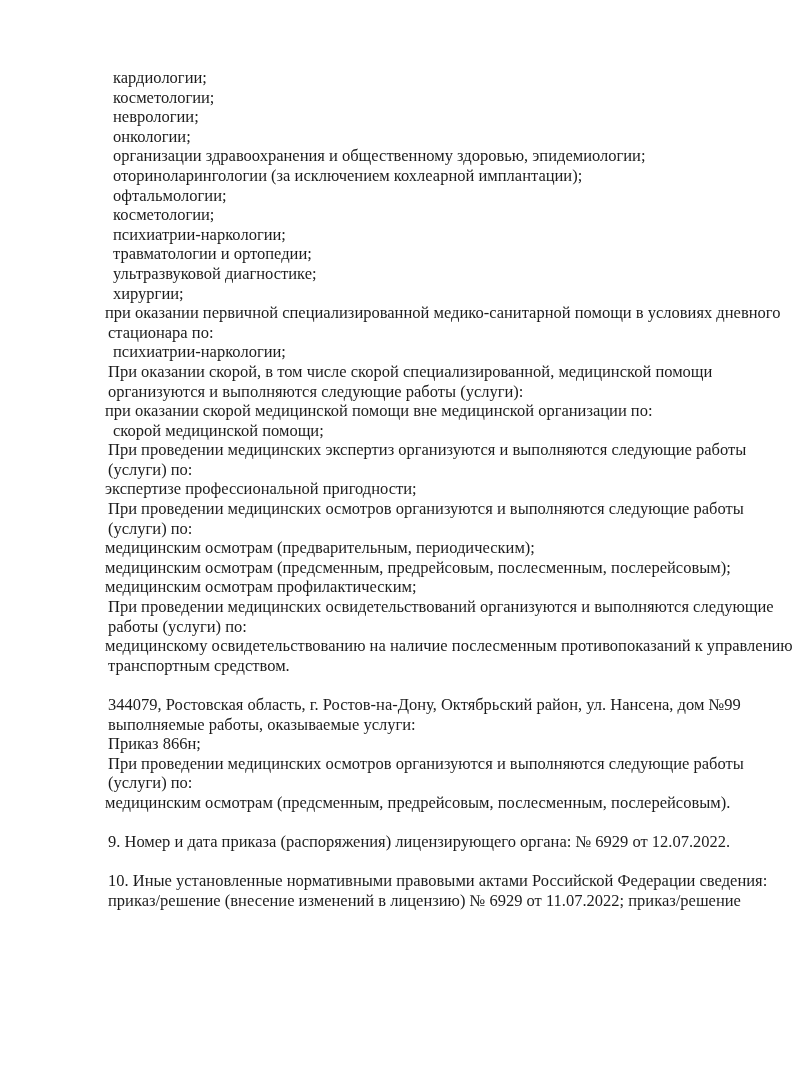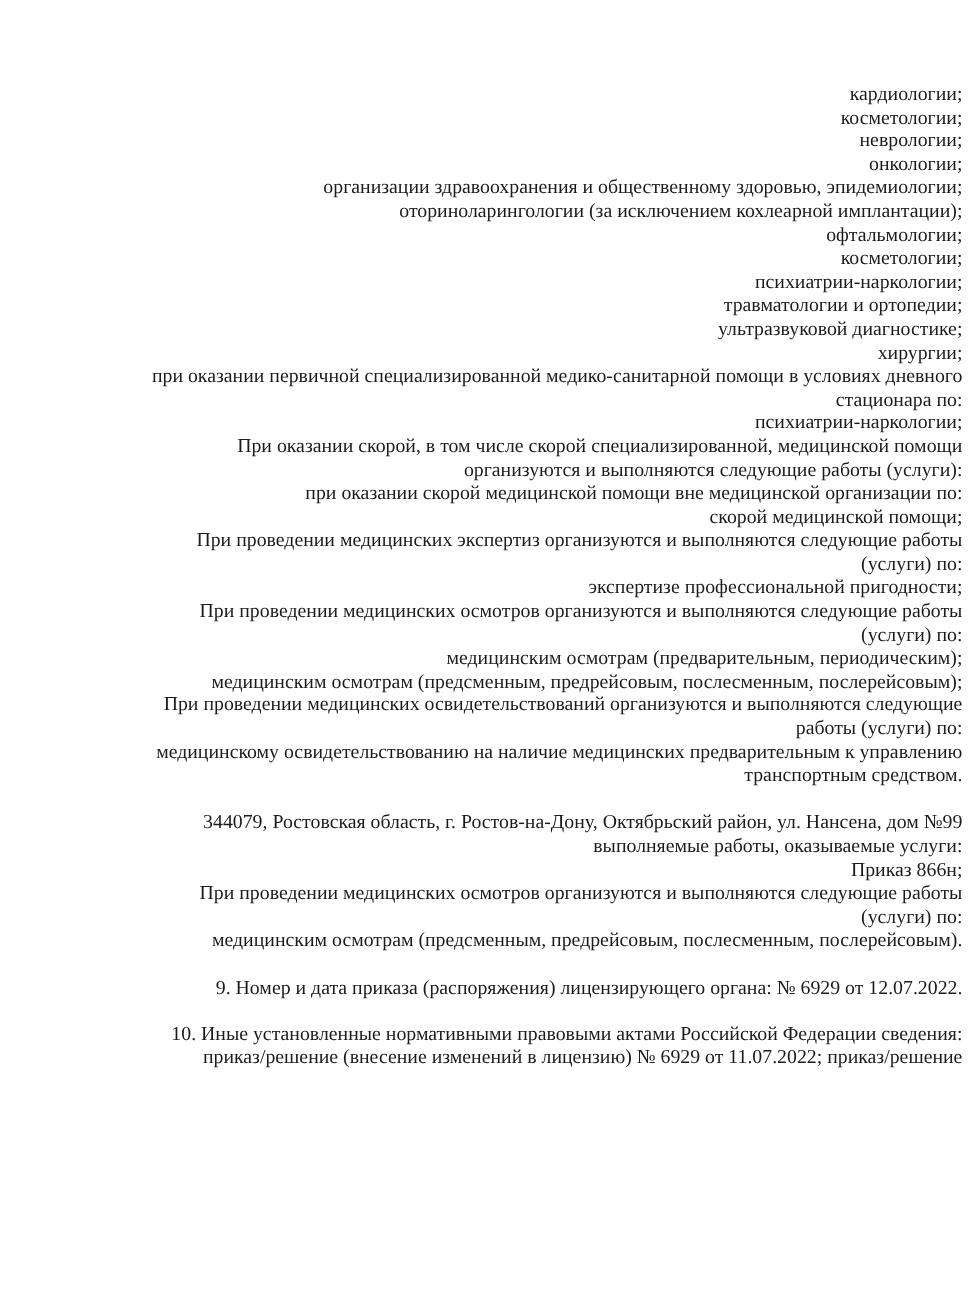--- a/index.html
+++ b/index.html
@@ -22,21 +22,20 @@
     width: 706px;
     font-family: "Liberation Serif", "DejaVu Serif", serif;
     font-size: 16.5px;
     line-height: 19.6px;
     color: #1c1c1c;
     text-rendering: optimizeLegibility;
   }
   .line {
     height: 19.6px;
     white-space: nowrap;
-    text-align: right;
   }
   .indent-0 { margin-left: 12px; }
   .indent-1 { margin-left: 9px; }
   .indent-2 { margin-left: 17px; }
   .blank { height: 19.6px; }
 </style>
 </head>
 <body>
 
 <div class="page">
@@ -60,23 +59,24 @@
       <div class="line indent-0">организуются и выполняются следующие работы (услуги):</div>
       <div class="line indent-1">при оказании скорой медицинской помощи вне медицинской организации по:</div>
       <div class="line indent-2">скорой медицинской помощи;</div>
       <div class="line indent-0">При проведении медицинских экспертиз организуются и выполняются следующие работы</div>
       <div class="line indent-0">(услуги) по:</div>
       <div class="line indent-1">экспертизе профессиональной пригодности;</div>
       <div class="line indent-0">При проведении медицинских осмотров организуются и выполняются следующие работы</div>
       <div class="line indent-0">(услуги) по:</div>
       <div class="line indent-1">медицинским осмотрам (предварительным, периодическим);</div>
       <div class="line indent-1">медицинским осмотрам (предсменным, предрейсовым, послесменным, послерейсовым);</div>
+      <div class="line indent-1">медицинским осмотрам профилактическим;</div>
       <div class="line indent-0">При проведении медицинских освидетельствований организуются и выполняются следующие</div>
       <div class="line indent-0">работы (услуги) по:</div>
-      <div class="line indent-1">медицинскому освидетельствованию на наличие медицинских предварительным к управлению</div>
+      <div class="line indent-1">медицинскому освидетельствованию на наличие послесменным противопоказаний к управлению</div>
       <div class="line indent-0">транспортным средством.</div>
       <div class="line indent-0 blank"></div>
       <div class="line indent-0">344079, Ростовская область, г. Ростов-на-Дону, Октябрьский район, ул. Нансена, дом №99</div>
       <div class="line indent-0">выполняемые работы, оказываемые услуги:</div>
       <div class="line indent-0">Приказ 866н;</div>
       <div class="line indent-0">При проведении медицинских осмотров организуются и выполняются следующие работы</div>
       <div class="line indent-0">(услуги) по:</div>
       <div class="line indent-1">медицинским осмотрам (предсменным, предрейсовым, послесменным, послерейсовым).</div>
       <div class="line indent-0 blank"></div>
       <div class="line indent-0">9. Номер и дата приказа (распоряжения) лицензирующего органа: № 6929 от 12.07.2022.</div>

